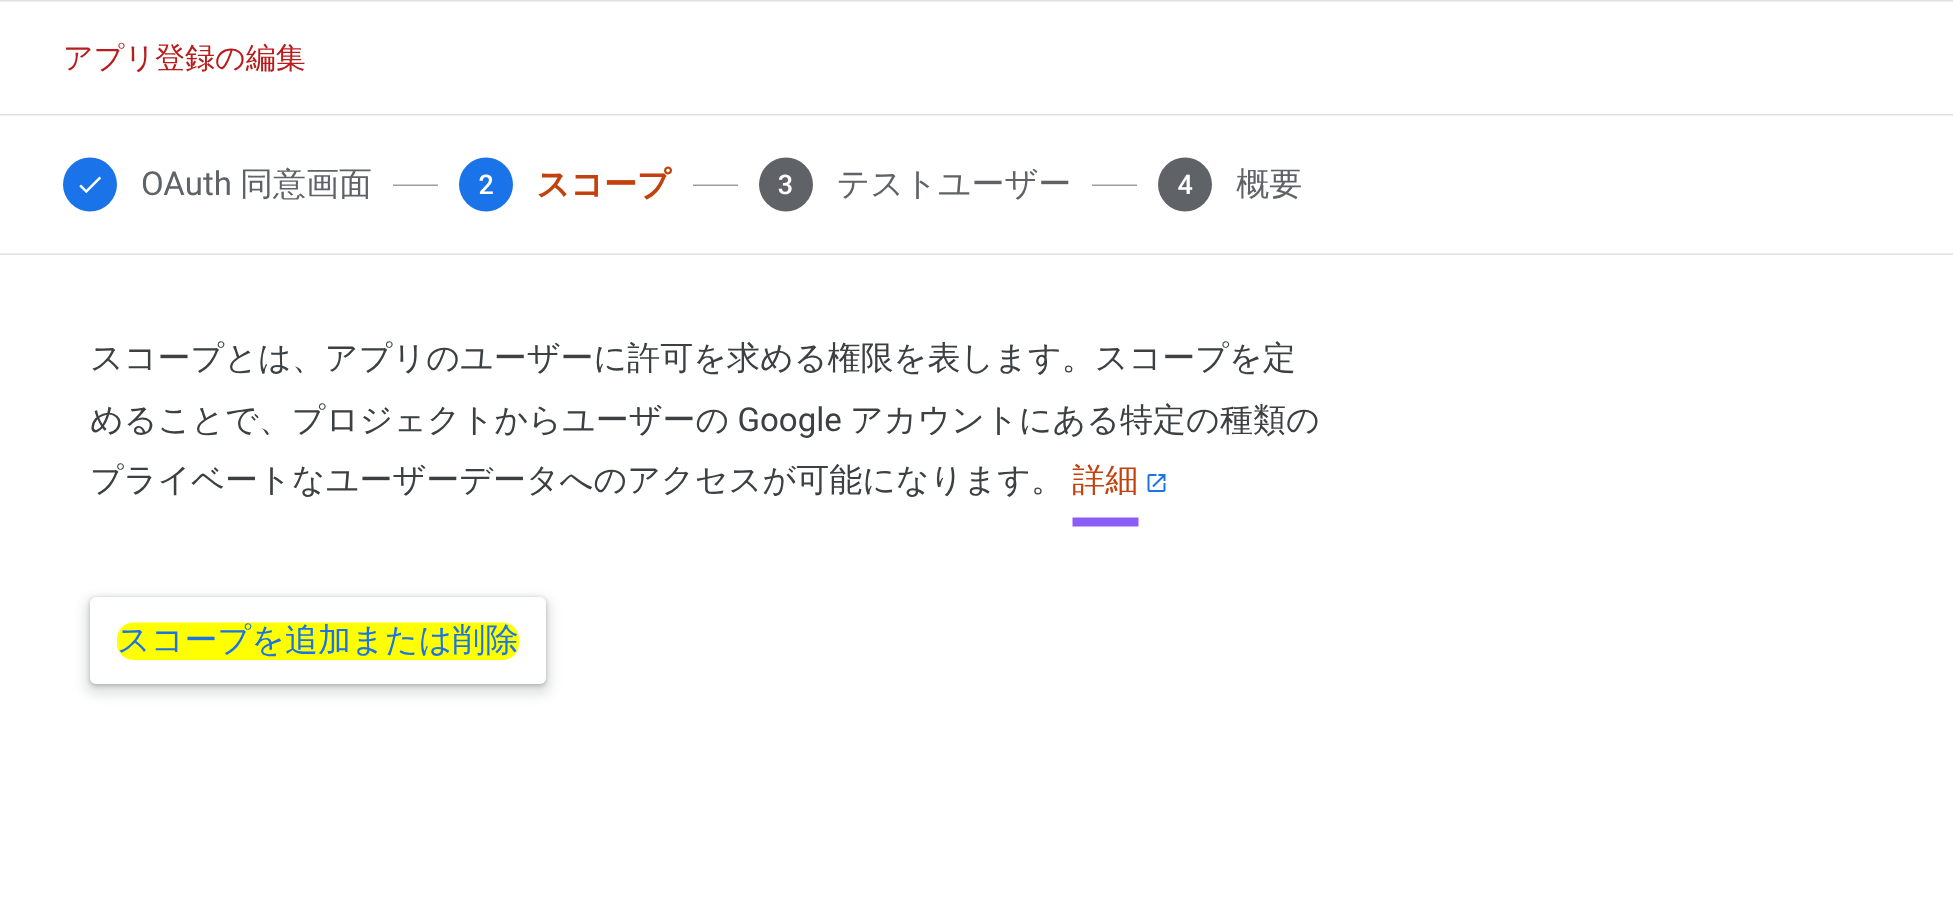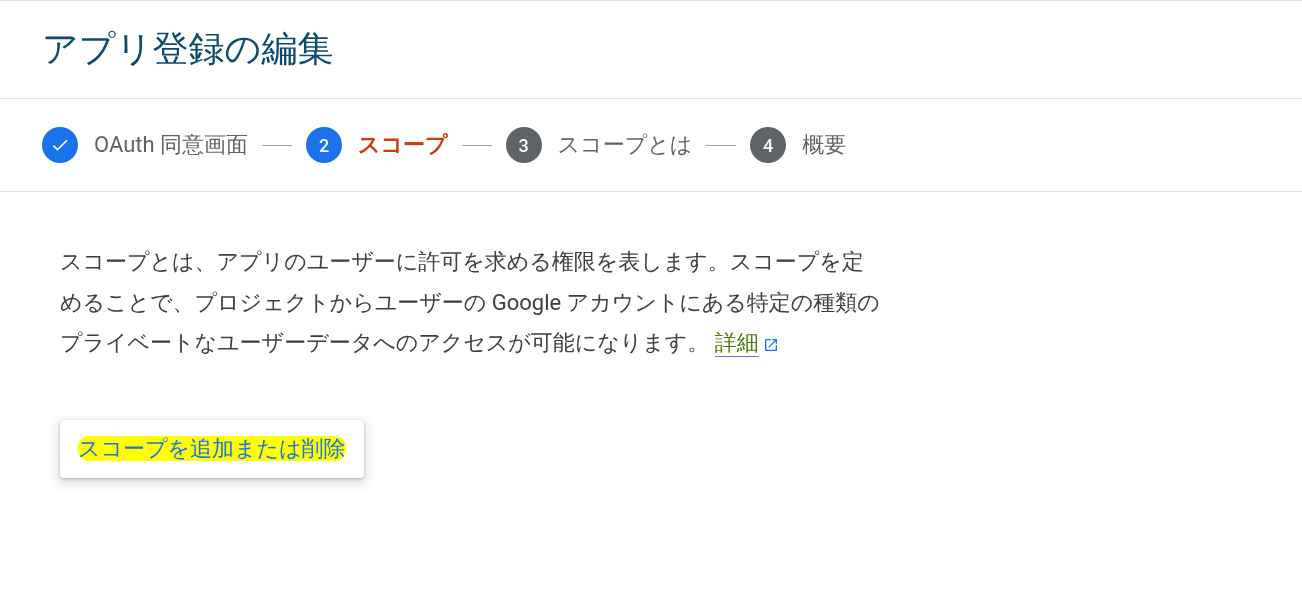--- a/index.html
+++ b/index.html
@@ -12,23 +12,23 @@
       background: #fff;
       color: #202124;
       width: 1302px;
     }
     .header {
       padding: 24px 42px;
       border-top: 1px solid #e0e0e0;
       border-bottom: 1px solid #e0e0e0;
     }
     .page-title {
-      font-size: 36px;
+      font-size: 20px;
       font-weight: 400;
-      color: #0c4a6e;
+      color: #b91c1c;
     }
     .stepper {
       display: flex;
       align-items: center;
       padding: 28px 42px;
       border-bottom: 1px solid #e0e0e0;
       gap: 14px;
     }
     .step {
       display: flex;
@@ -79,24 +79,24 @@
     .content {
       padding: 50px 60px;
     }
     .description {
       font-size: 22px;
       line-height: 1.85;
       color: #3c4043;
       max-width: 820px;
     }
     .learn-more-link {
-      color: #4d7c0f;
+      color: #c2410c;
       text-decoration: none;
-      border-bottom: 1px solid #8b5cf6;
-      padding-bottom: 1px;
+      border-bottom: 6px solid #8b5cf6;
+      padding-bottom: 12px;
     }
     .external-icon {
       width: 16px;
       height: 16px;
       fill: #1a73e8;
       margin-left: 4px;
       vertical-align: middle;
     }
     .button-wrapper {
       margin-top: 56px;
@@ -134,21 +134,21 @@
   <div class="step-connector"></div>
 
   <div class="step">
     <div class="step-circle active">2</div>
     <span class="step-label active">スコープ</span>
   </div>
   <div class="step-connector"></div>
 
   <div class="step">
     <div class="step-circle inactive">3</div>
-    <span class="step-label">スコープとは</span>
+    <span class="step-label">テストユーザー</span>
   </div>
   <div class="step-connector"></div>
 
   <div class="step">
     <div class="step-circle inactive">4</div>
     <span class="step-label">概要</span>
   </div>
 </div>
 
 <div class="content">

